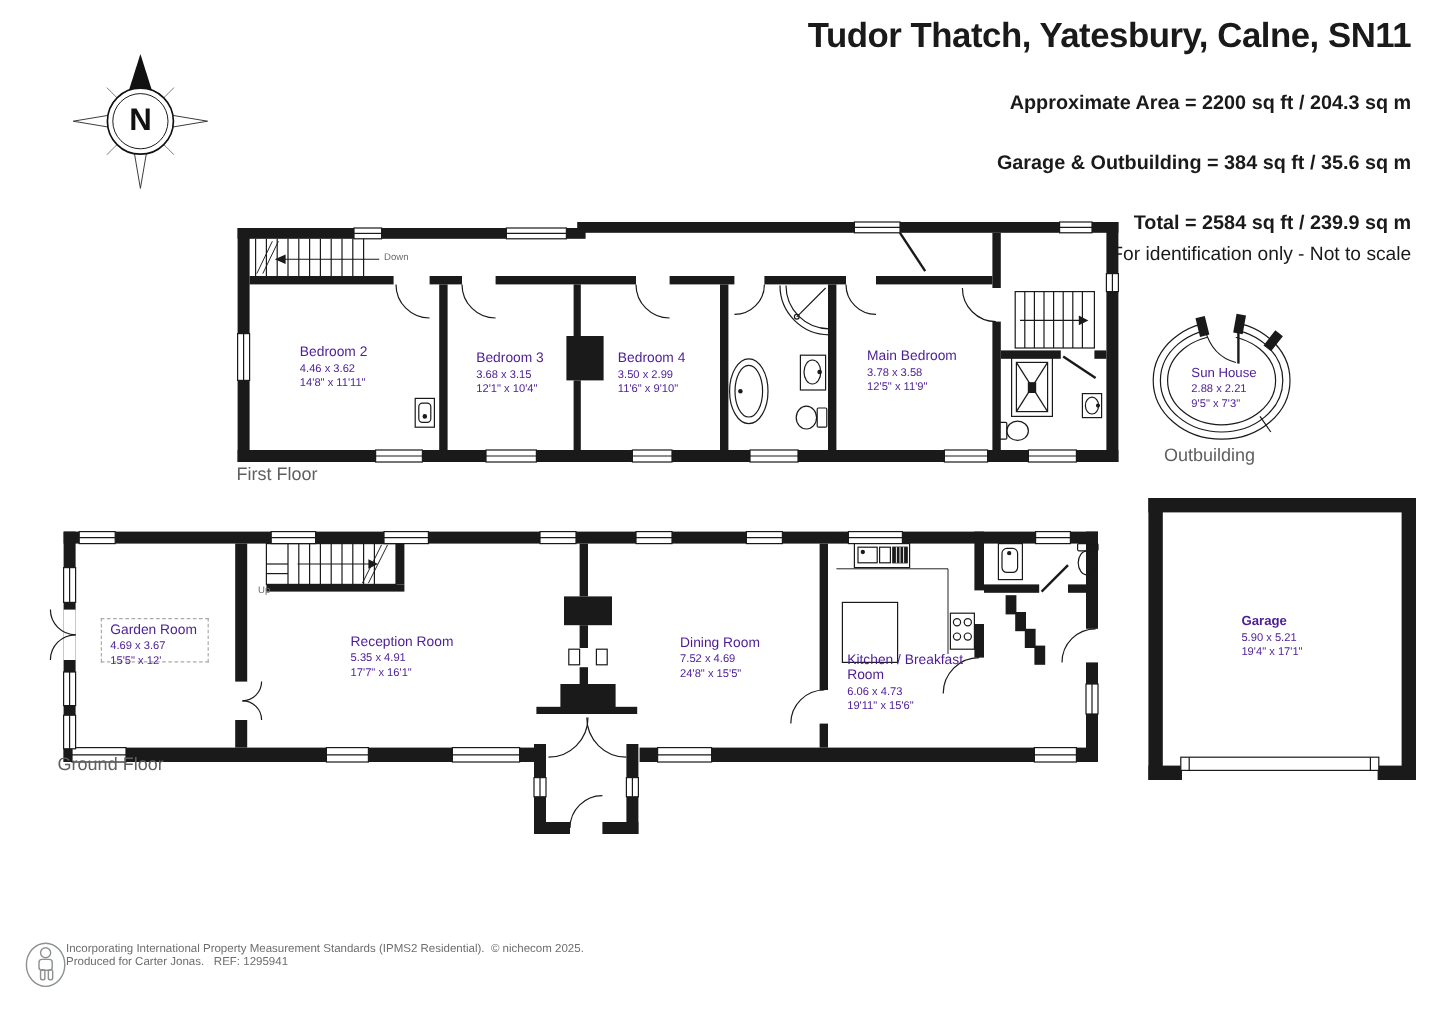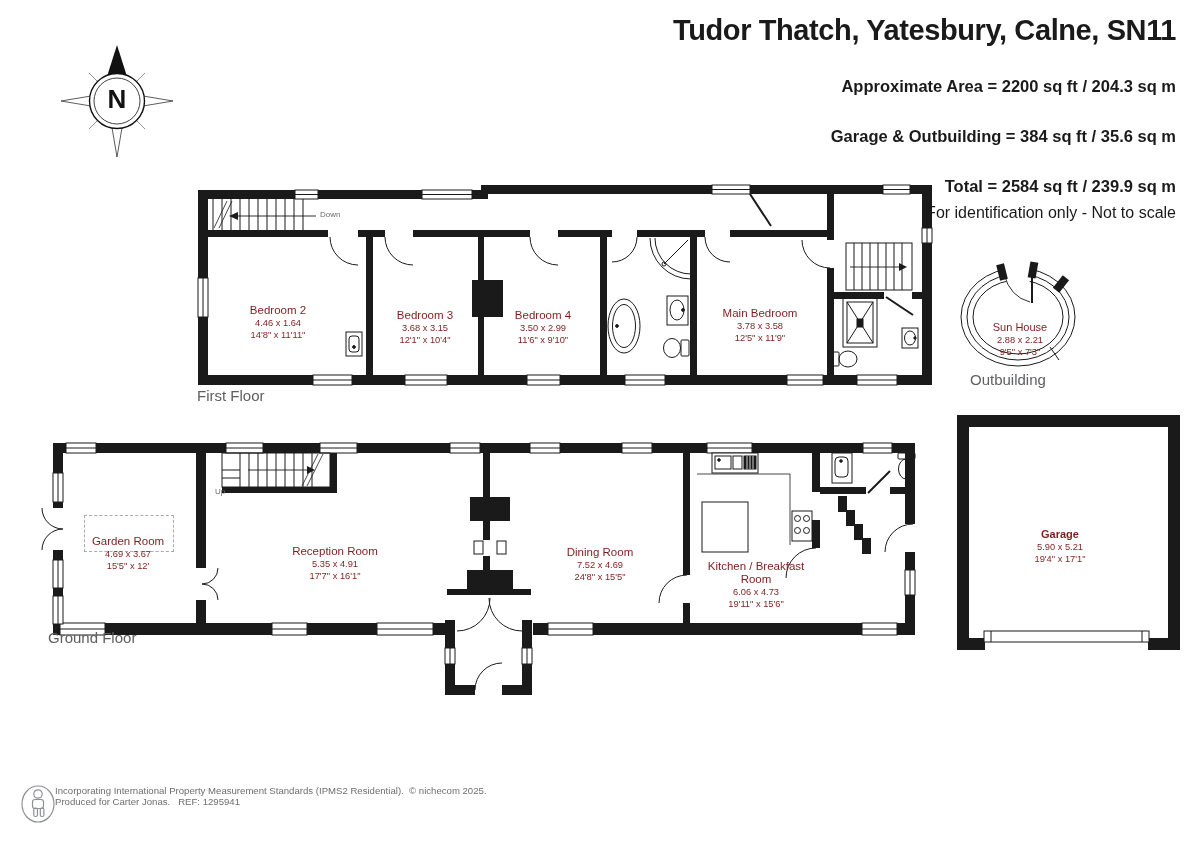--- a/index.html
+++ b/index.html
@@ -5,21 +5,21 @@
   html,body{margin:0;padding:0;background:#fff;}
   #page{position:relative;width:1200px;height:848px;background:#fff;overflow:hidden;
         font-family:"Liberation Sans", sans-serif;border-radius:17px;}
   #plan-svg{position:absolute;left:0;top:0;}
   
   .header{position:absolute;top:14px;right:24px;text-align:right;color:#1a1a1a;}
   .title{font-size:29px;font-weight:bold;letter-spacing:-0.4px;margin-bottom:8px;}
   .area-line{font-size:16.5px;font-weight:bold;line-height:22px;margin-top:28px;}
   .disclaimer{font-size:16px;font-weight:normal;margin-top:7px;color:#1a1a1a;}
   
-  .lbl{position:absolute;color:#7f1d1d;text-align:center;transform:translateX(-50%);white-space:nowrap;margin-top:16px;}
+  .lbl{position:absolute;color:#4c1d95;transform:translateX(-50%);white-space:nowrap;}
   .lbl .nm{font-size:11.5px;line-height:13px;}
   .lbl .dm{font-size:9.3px;line-height:12px;}
   .lbl.wrap{white-space:normal;width:100px;}
   .floor-lbl{position:absolute;font-size:15px;color:#5e5f61;}
   .stairs-lbl{position:absolute;font-size:8px;color:#6a6b6d;}
   .dashed-box{position:absolute;border:1px dashed #a9aaac;}
   .compass-n{position:absolute;left:117px;top:101px;transform:translate(-50%,-54%);
              font-size:26px;font-weight:bold;color:#111;}
   
   .footer{position:absolute;left:55px;top:785px;color:#6d6e71;font-size:9.6px;line-height:11.2px;}
@@ -374,21 +374,21 @@
   <div class="area-line">Total = 2584 sq ft / 239.9 sq m</div>
   <div class="disclaimer">For identification only - Not to scale</div>
 </div>
 
 <div class="compass-n">N</div>
 
 <div class="stairs-lbl" style="left:320px;top:210px;">Down</div>
 
 <div class="lbl" style="left:278px;top:288px;">
   <div class="nm">Bedroom 2</div>
-  <div class="dm">4.46 x 1.64</div>
+  <div class="dm">4.46 x 3.62</div>
   <div class="dm">14'8" x 11'11"</div>
 </div>
 <div class="lbl" style="left:425px;top:293px;">
   <div class="nm">Bedroom 3</div>
   <div class="dm">3.68 x 3.15</div>
   <div class="dm">12'1" x 10'4"</div>
 </div>
 <div class="lbl" style="left:543px;top:293px;">
   <div class="nm">Bedroom 4</div>
   <div class="dm">3.50 x 2.99</div>

